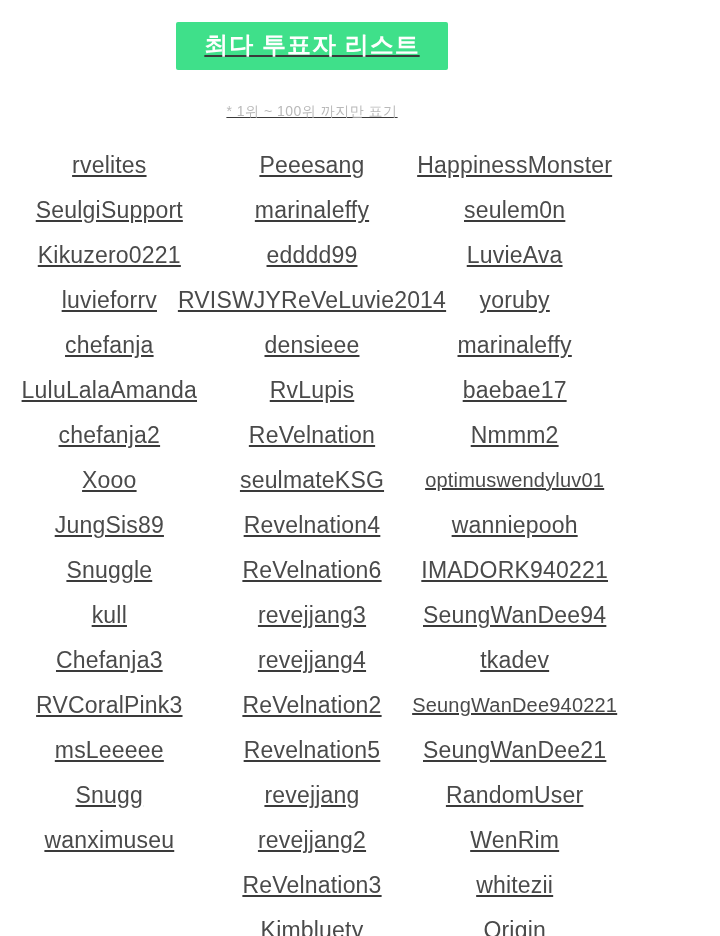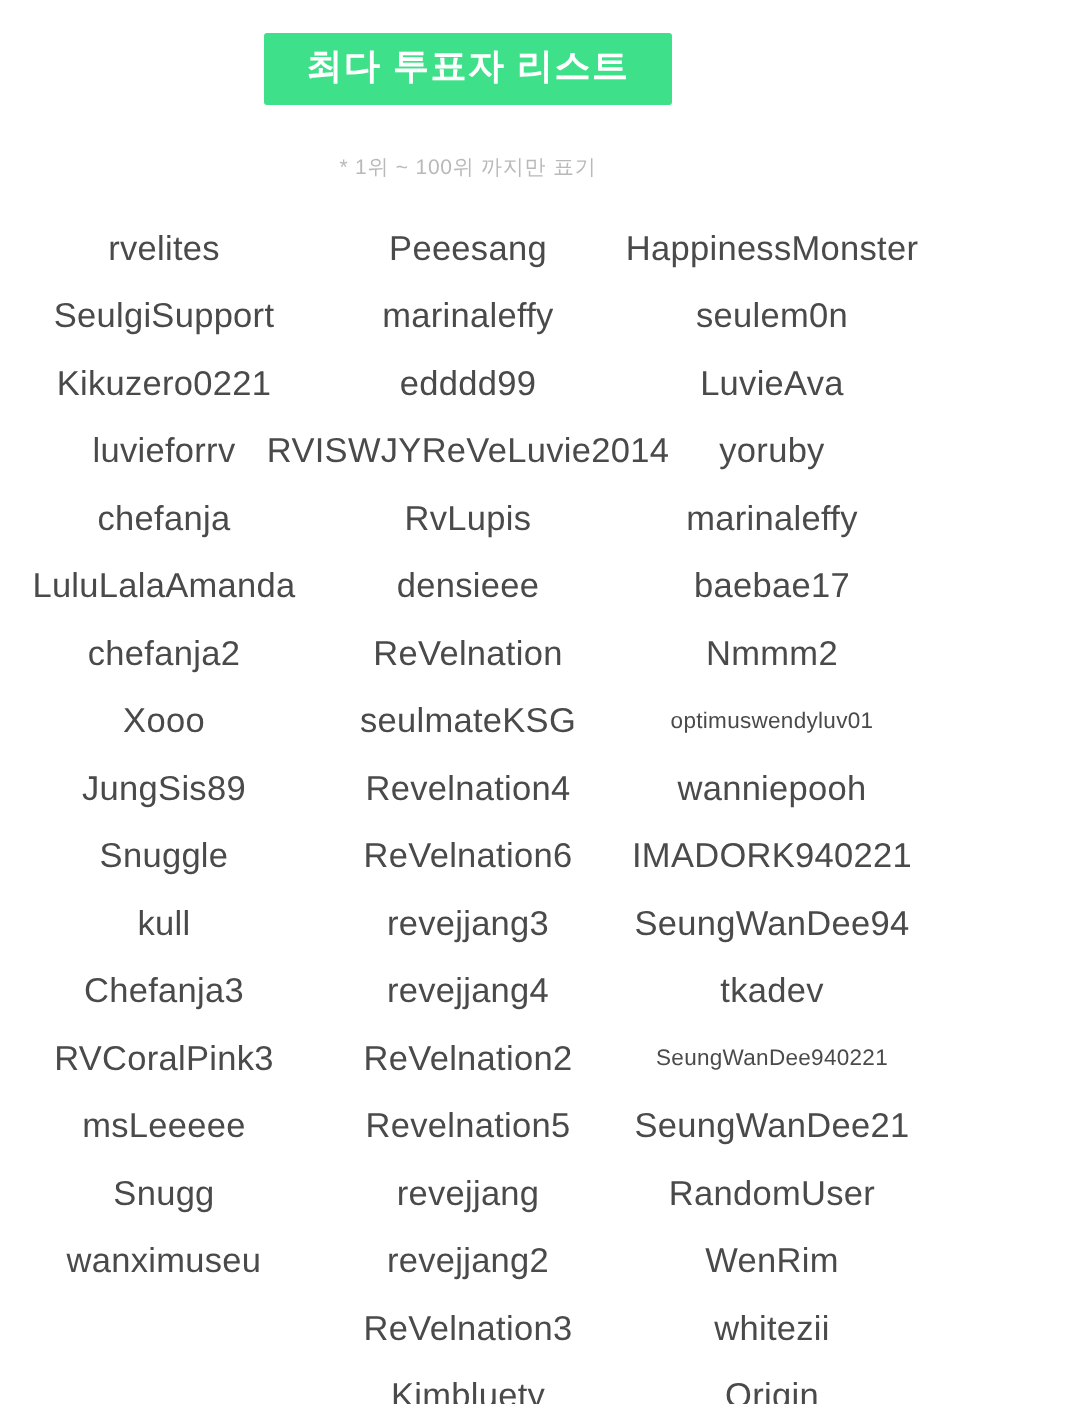--- a/index.html
+++ b/index.html
@@ -12,20 +12,21 @@
     background: #ffffff;
     font-family: "Liberation Sans", sans-serif;
     color: #3a3a3a;
     overflow: hidden;
   }
   .page {
     width: 624px;
     height: 936px;
     position: relative;
     box-sizing: border-box;
+    text-decoration: underline;
   }
   .title-wrap {
     display: flex;
     justify-content: center;
     padding-top: 22px;
   }
   .title-badge {
     background: #3fe08a;
     color: #ffffff;
     font-size: 24px;
@@ -55,21 +56,21 @@
     align-items: center;
   }
   .name {
     font-size: 23px;
     line-height: 45px;
     color: #4a4a4a;
     white-space: nowrap;
     letter-spacing: 0.2px;
   }
   .name.small {
-    font-size: 15px;
+    font-size: 20px;
   }
 </style>
 </head>
 <body>
 
 <div class="page">
 
   <div class="title-wrap">
     <div class="title-badge">최다 투표자 리스트</div>
   </div>
@@ -93,22 +94,22 @@
         <div class="name">RVCoralPink3</div>
         <div class="name">msLeeeee</div>
         <div class="name">Snugg</div>
         <div class="name">wanximuseu</div>
       </div>
     <div class="column">
         <div class="name">Peeesang</div>
         <div class="name">marinaleffy</div>
         <div class="name">edddd99</div>
         <div class="name">RVISWJYReVeLuvie2014</div>
+        <div class="name">densieee</div>
         <div class="name">RvLupis</div>
-        <div class="name">densieee</div>
         <div class="name">ReVelnation</div>
         <div class="name">seulmateKSG</div>
         <div class="name">Revelnation4</div>
         <div class="name">ReVelnation6</div>
         <div class="name">revejjang3</div>
         <div class="name">revejjang4</div>
         <div class="name">ReVelnation2</div>
         <div class="name">Revelnation5</div>
         <div class="name">revejjang</div>
         <div class="name">revejjang2</div>

